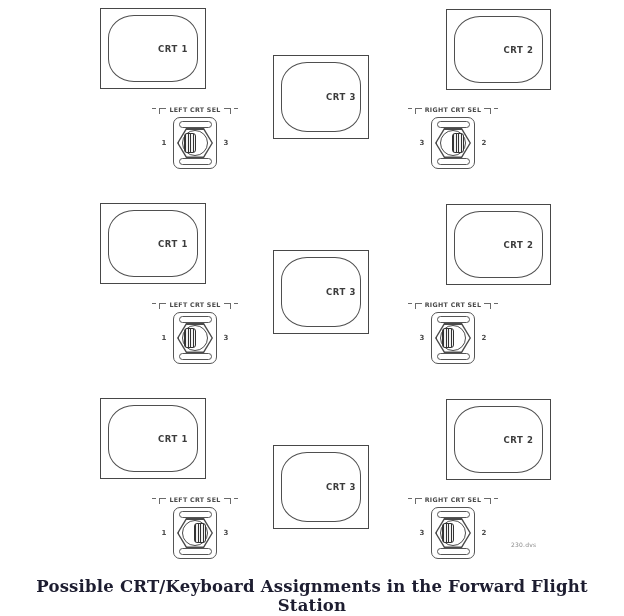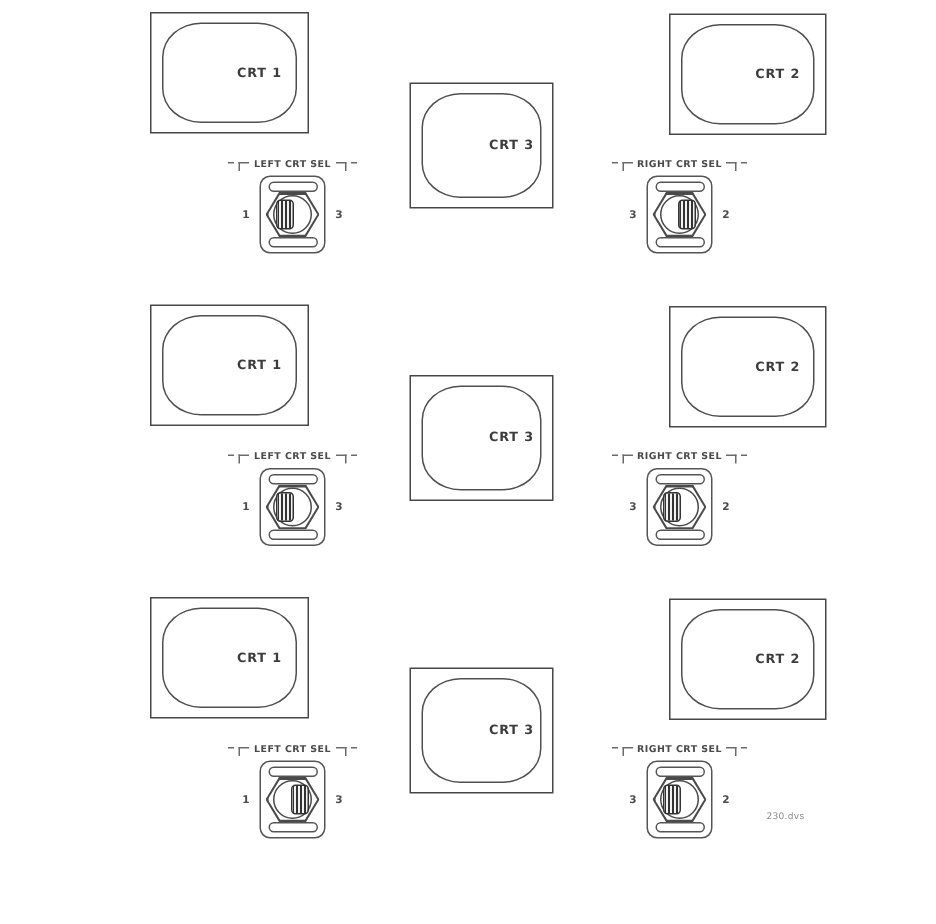--- a/index.html
+++ b/index.html
@@ -255,13 +255,14 @@
             <div class="grip"></div>
           </div>
           <div class="bar"></div>
         </div>
         <span class="num">2</span>
       </div>
     </div>
   </div>
 
   <div class="fileref">230.dvs</div>
+  <div class="caption">Possible CRT/Keyboard Assignments in the Forward Flight Station</div>
 </div>
 
 </body></html>

